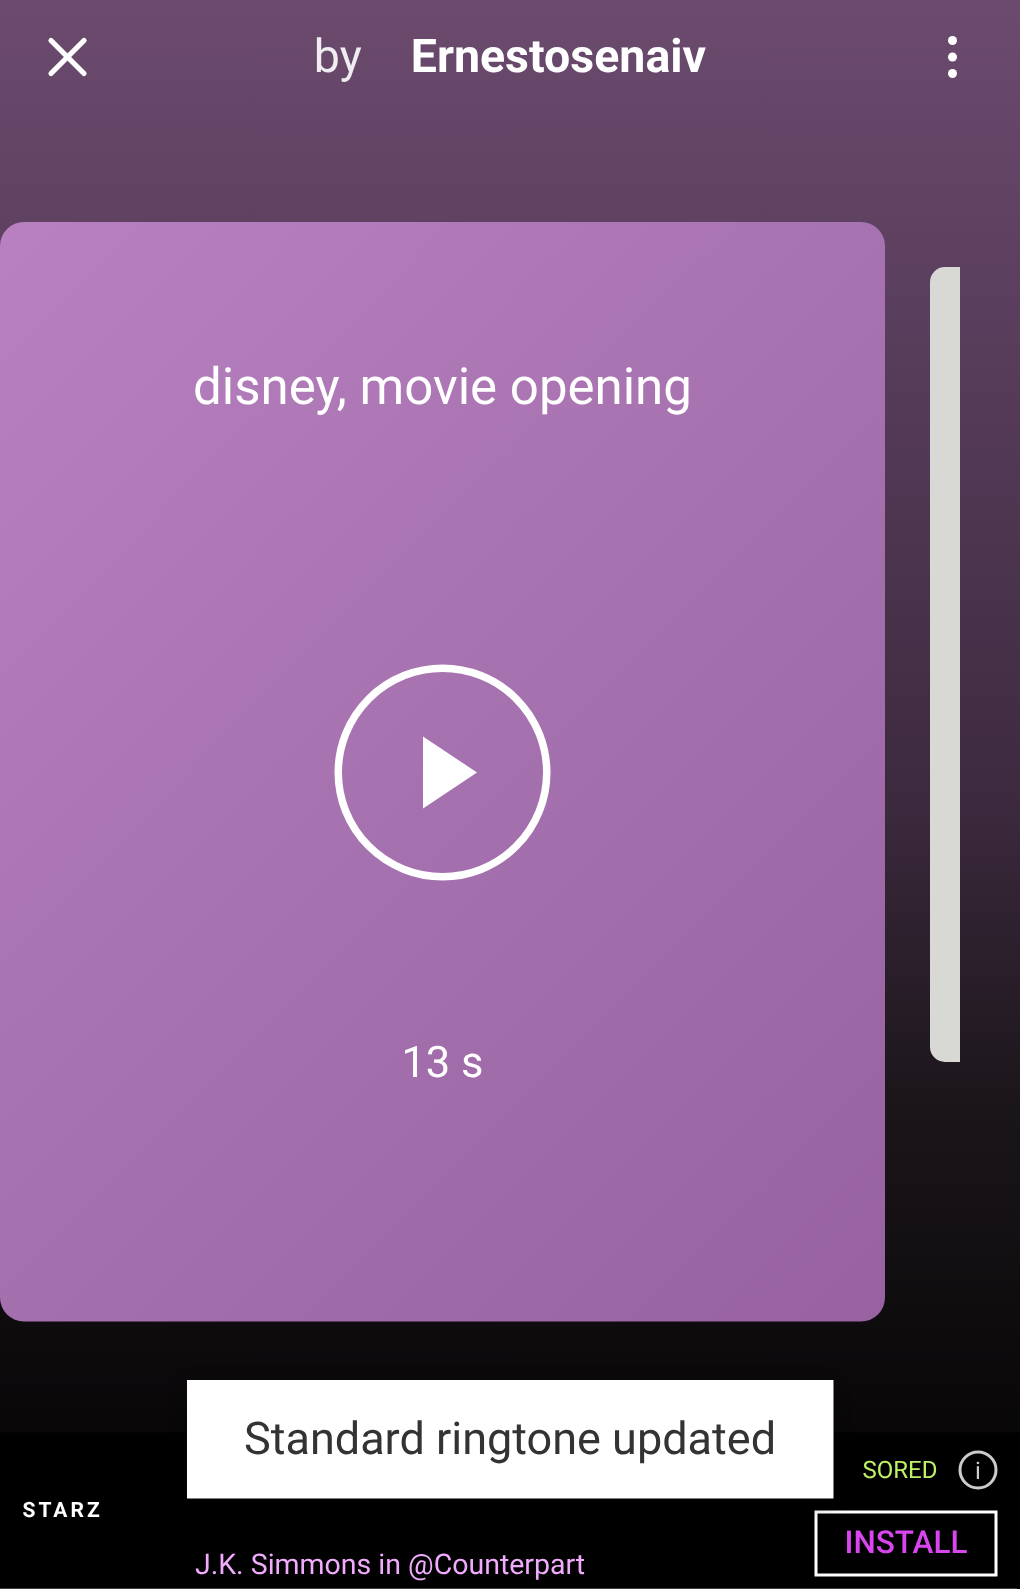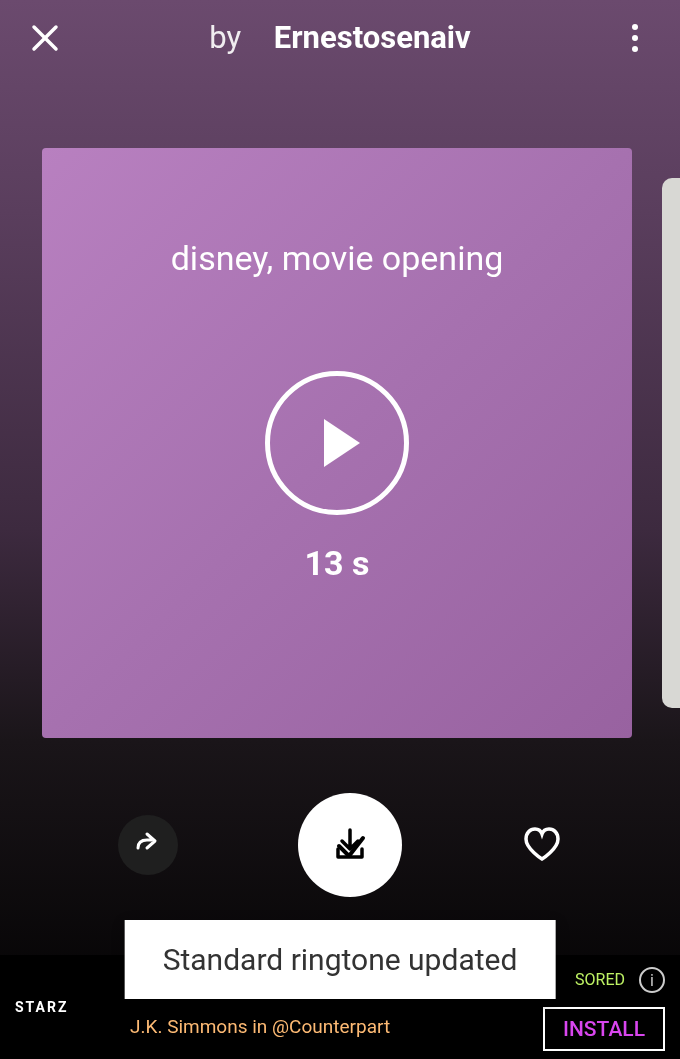--- a/index.html
+++ b/index.html
@@ -63,24 +63,23 @@
       border-radius: 50%;
     }
     .card-container {
       padding: 73px 0 0 0;
       display: flex;
       gap: 30px;
       position: relative;
     }
     .card {
       width: 590px;
-      height: 590px;
-      margin-left: 42px;
+      height: 733px;
       background: linear-gradient(135deg, #b880c0 0%, #a671af 50%, #9862a0 100%);
-      border-radius: 4px;
+      border-radius: 16px;
       display: flex;
       flex-direction: column;
       align-items: center;
       padding-top: 90px;
       position: relative;
       flex-shrink: 0;
     }
     .card-title {
       color: #fff;
       font-size: 34px;
@@ -106,22 +105,22 @@
       height: 0;
       border-left: 36px solid #fff;
       border-top: 24px solid transparent;
       border-bottom: 24px solid transparent;
       margin-left: 10px;
     }
     .duration {
       position: absolute;
       bottom: 155px;
       color: #fff;
-      font-size: 34px;
-      font-weight: 700;
+      font-size: 29px;
+      font-weight: 400;
     }
     .next-card {
       width: 20px;
       height: 530px;
       background: #d8d8d4;
       border-radius: 10px 0 0 10px;
       margin-top: 30px;
       flex-shrink: 0;
     }
     .action-bar {
@@ -160,24 +159,24 @@
       align-items: center;
       padding: 0 15px;
     }
     .ad-logo {
       color: #fff;
       font-size: 14px;
       font-weight: 700;
       letter-spacing: 2px;
     }
     .ad-subtitle {
-      color: #fdba74;
+      color: #f0abfc;
       font-size: 19px;
       position: absolute;
-      bottom: 21px;
+      bottom: 5px;
       left: 130px;
     }
     .sponsored-label {
       position: absolute;
       top: 15px;
       right: 55px;
       color: #bef264;
       font-size: 16px;
     }
     .info-icon {

